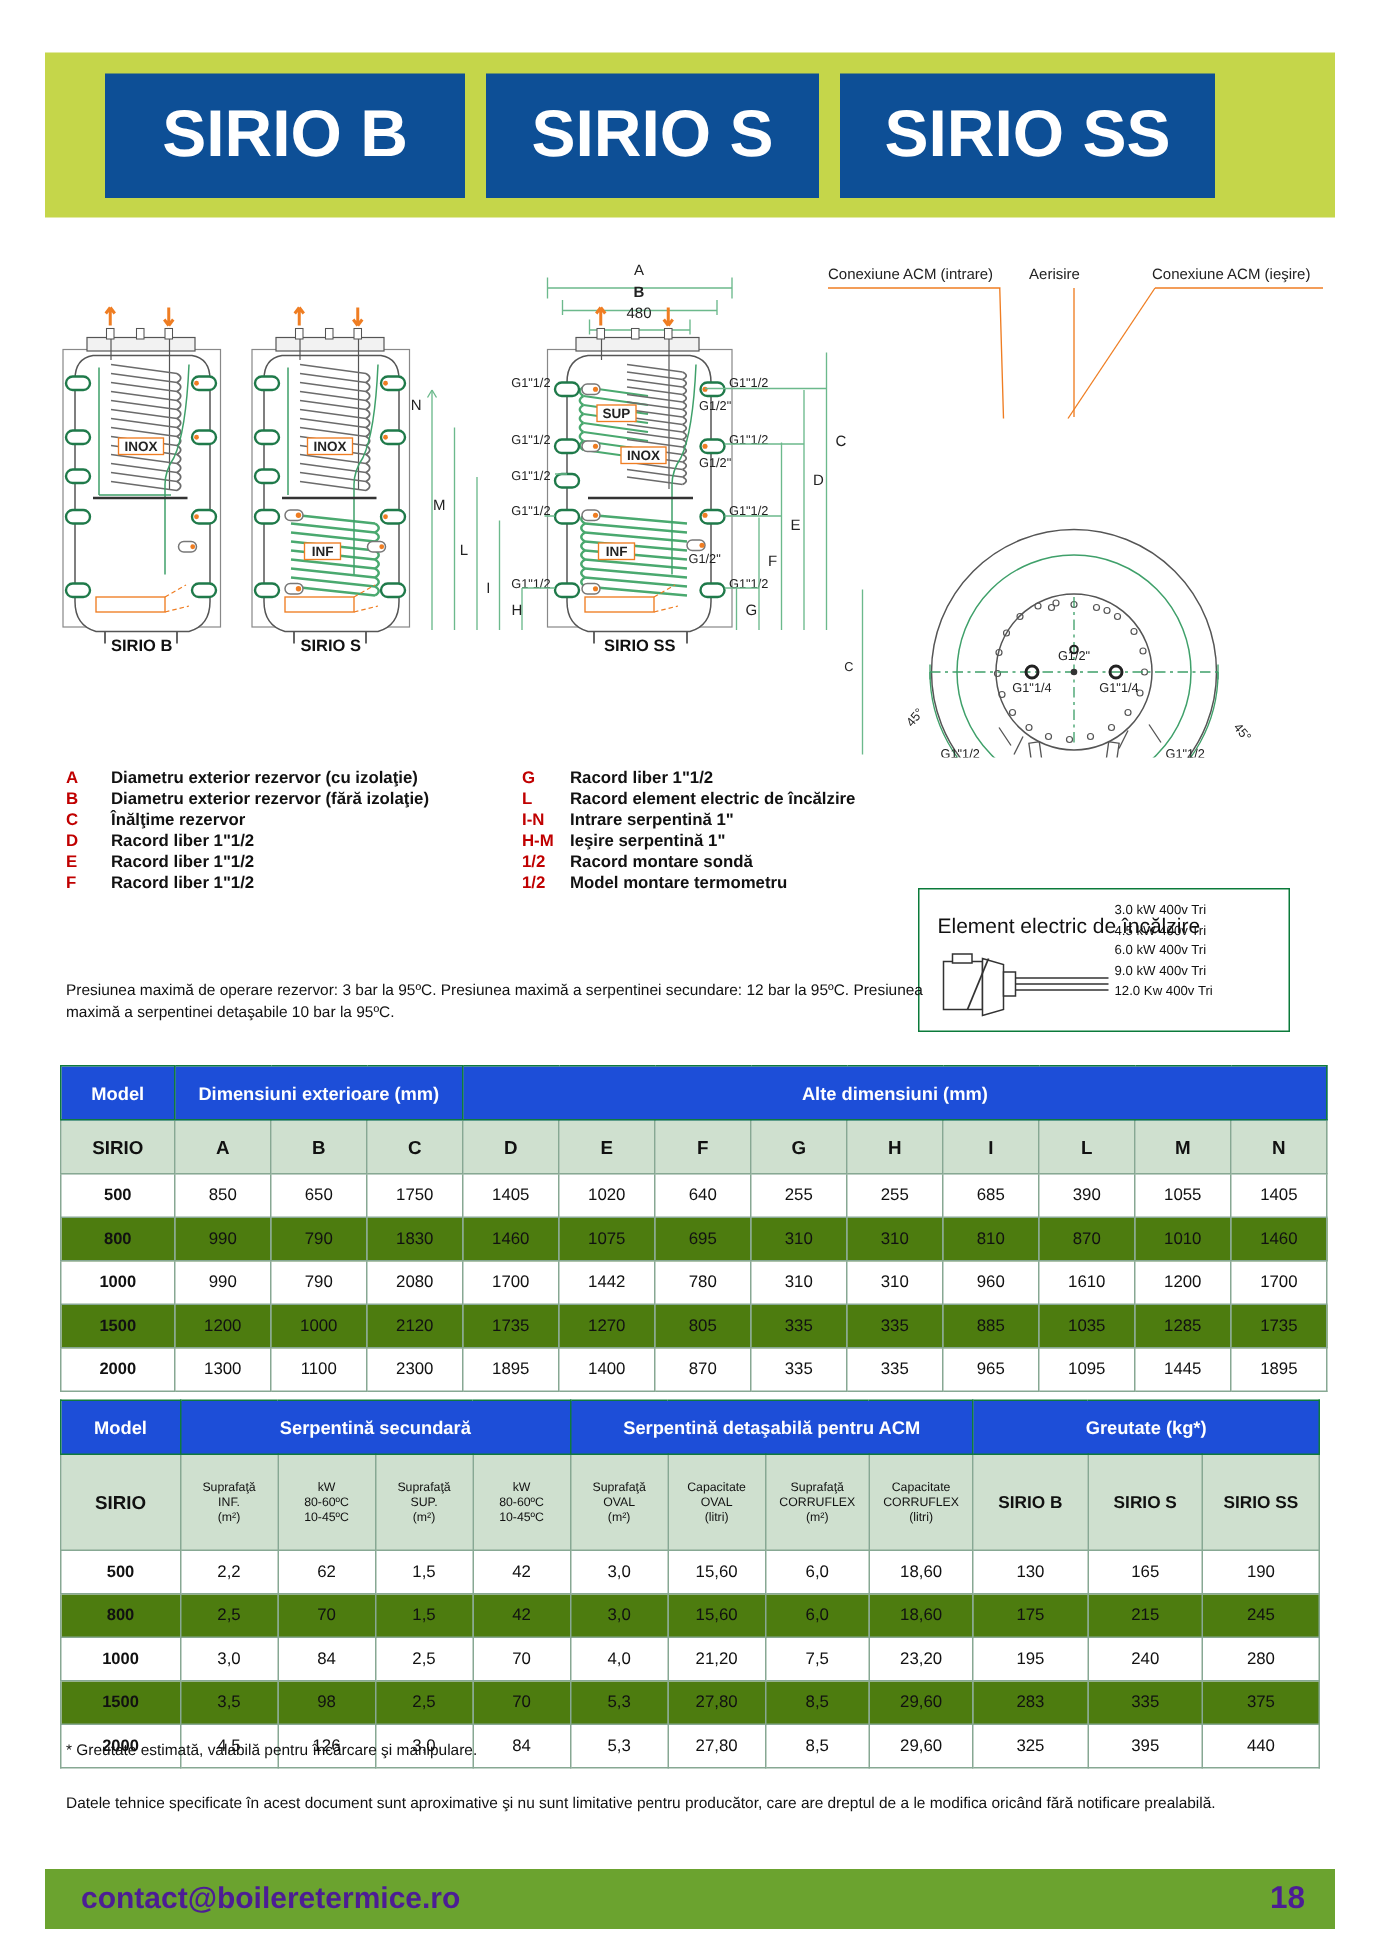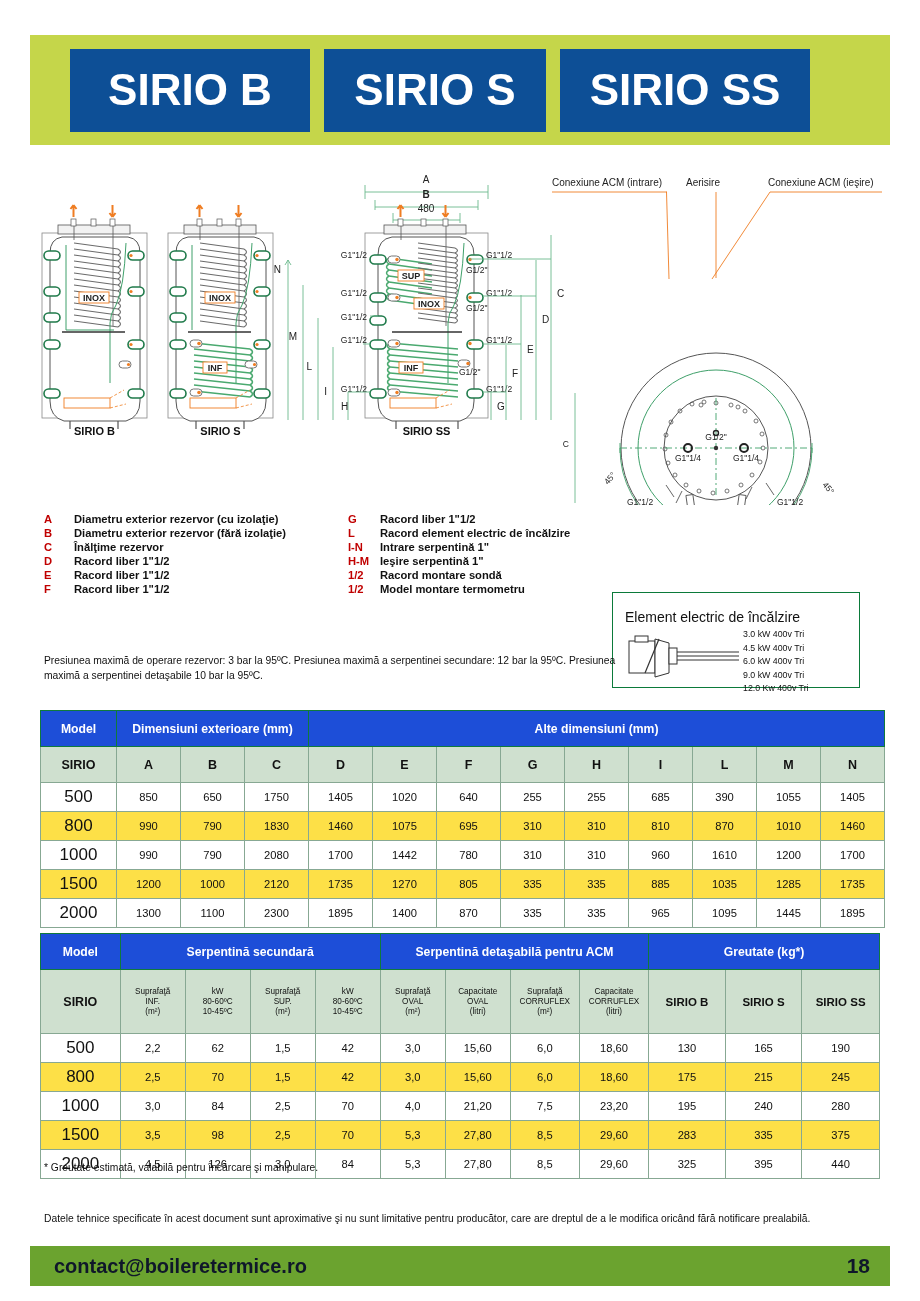--- a/index.html
+++ b/index.html
@@ -55,21 +55,21 @@
   .elem-box {
     position:absolute; left:612px; top:592px; width:248px; height:96px;
     border:1.6px solid #0b7a3a; background:#ffffff;
   }
   .elem-title {
     position:absolute; left:12px; top:16px; font-size:14px; font-weight:normal; color:#111;
   }
   .elem-list {
     position:absolute; right:8px; top:8px; width:108px;
     display:flex; flex-direction:column; gap:3.5px;
-    font-size:8.8px; color:#111; text-align:left;margin-top:28px;
+    font-size:8.8px; color:#111; text-align:left;
   }
 
   
   .press-note {
     position:absolute; left:44px; top:654px; width:575px;
     font-size:10.3px; line-height:1.45; color:#111;
   }
 
   
   .tbl { position:absolute; border-collapse:collapse; table-layout:fixed; }
@@ -79,41 +79,41 @@
   .tbl .grp {
     background:#1d4ed8; color:#ffffff; font-size:12.2px; font-weight:bold;
     height:36px; border-color:#0f7a3d;
   }
   .tbl .sub {
     background:#cfe0cf; font-size:12.5px; font-weight:bold; height:36px;
   }
   .tbl .sub.small {
     font-size:8.2px; font-weight:normal; line-height:1.22; height:64px; padding:2px 1px;
   }
-  .tbl .rowlbl { font-size:17px; font-weight:normal; height:29px; }
+  .tbl .rowlbl { font-size:11px; font-weight:bold; height:29px; }
   .tbl td.val { font-size:11.2px; height:29px; }
-  .tbl tr.alt td { background:#fde047; }
+  .tbl tr.alt td { background:#4d7c0f; }
   .tbl tr.plain td { background:#ffffff; }
 
   #table-dimensions { left:40px; top:710px; width:840px; }
   #table-technical  { left:40px; top:933px; width:840px; }
 
   
   .note-star {
     position:absolute; left:44px; top:1162px; font-size:10.3px; color:#111;
   }
   .note-disclaimer {
     position:absolute; left:44px; top:1196px; width:830px;
-    font-size:10.3px; line-height:1.45; color:#111;margin-top:16px;
+    font-size:10.3px; line-height:1.45; color:#111;
   }
 
   
   .footer {
     position:absolute; left:30px; top:1246px; width:860px; height:40px;
-    background:#6ba32f; color:#0f172a;
+    background:#6ba32f; color:#4c1d95;
     display:flex; align-items:center; justify-content:space-between;
     padding:0 20px 0 24px;
   }
   .footer-email { font-size:20px; font-weight:bold; }
   .footer-page  { font-size:21px; font-weight:bold; }
 </style>
 </head>
 <body>
 
 <div class="banner">

